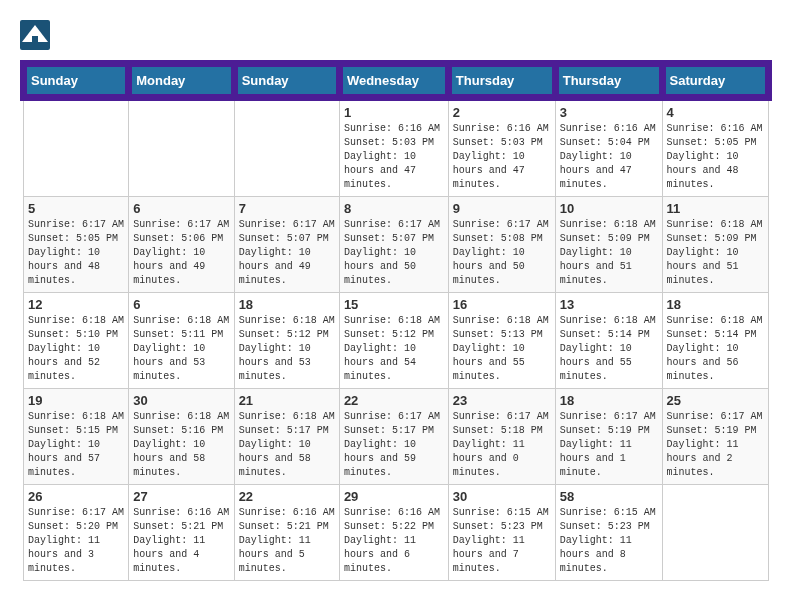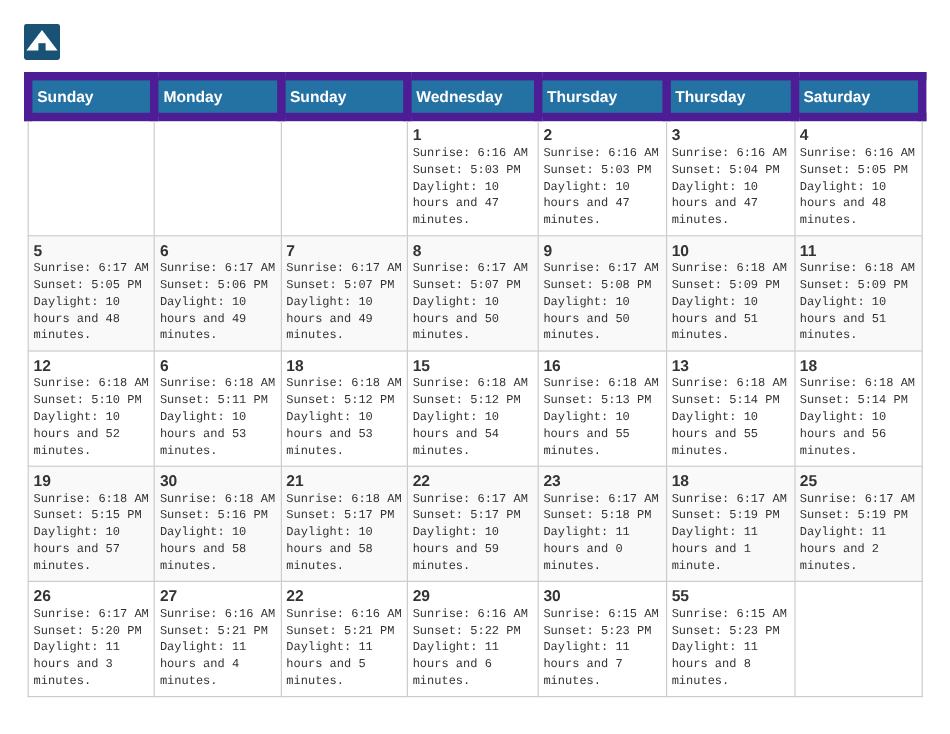--- a/index.html
+++ b/index.html
@@ -316,21 +316,21 @@
 Sunset: 5:22 PM
 Daylight: 11 hours and 6 minutes.</div>
         </td>
         <td>
           <div class="day-number">30</div>
           <div class="day-info" style="white-space: pre-line;">Sunrise: 6:15 AM
 Sunset: 5:23 PM
 Daylight: 11 hours and 7 minutes.</div>
         </td>
         <td>
-          <div class="day-number">55</div>
+          <div class="day-number">58</div>
           <div class="day-info" style="white-space: pre-line;">Sunrise: 6:15 AM
 Sunset: 5:23 PM
 Daylight: 11 hours and 8 minutes.</div>
         </td>
         <td class="empty"></td>
       </tr>
     </tbody>
 </table>
 
 </body></html>

